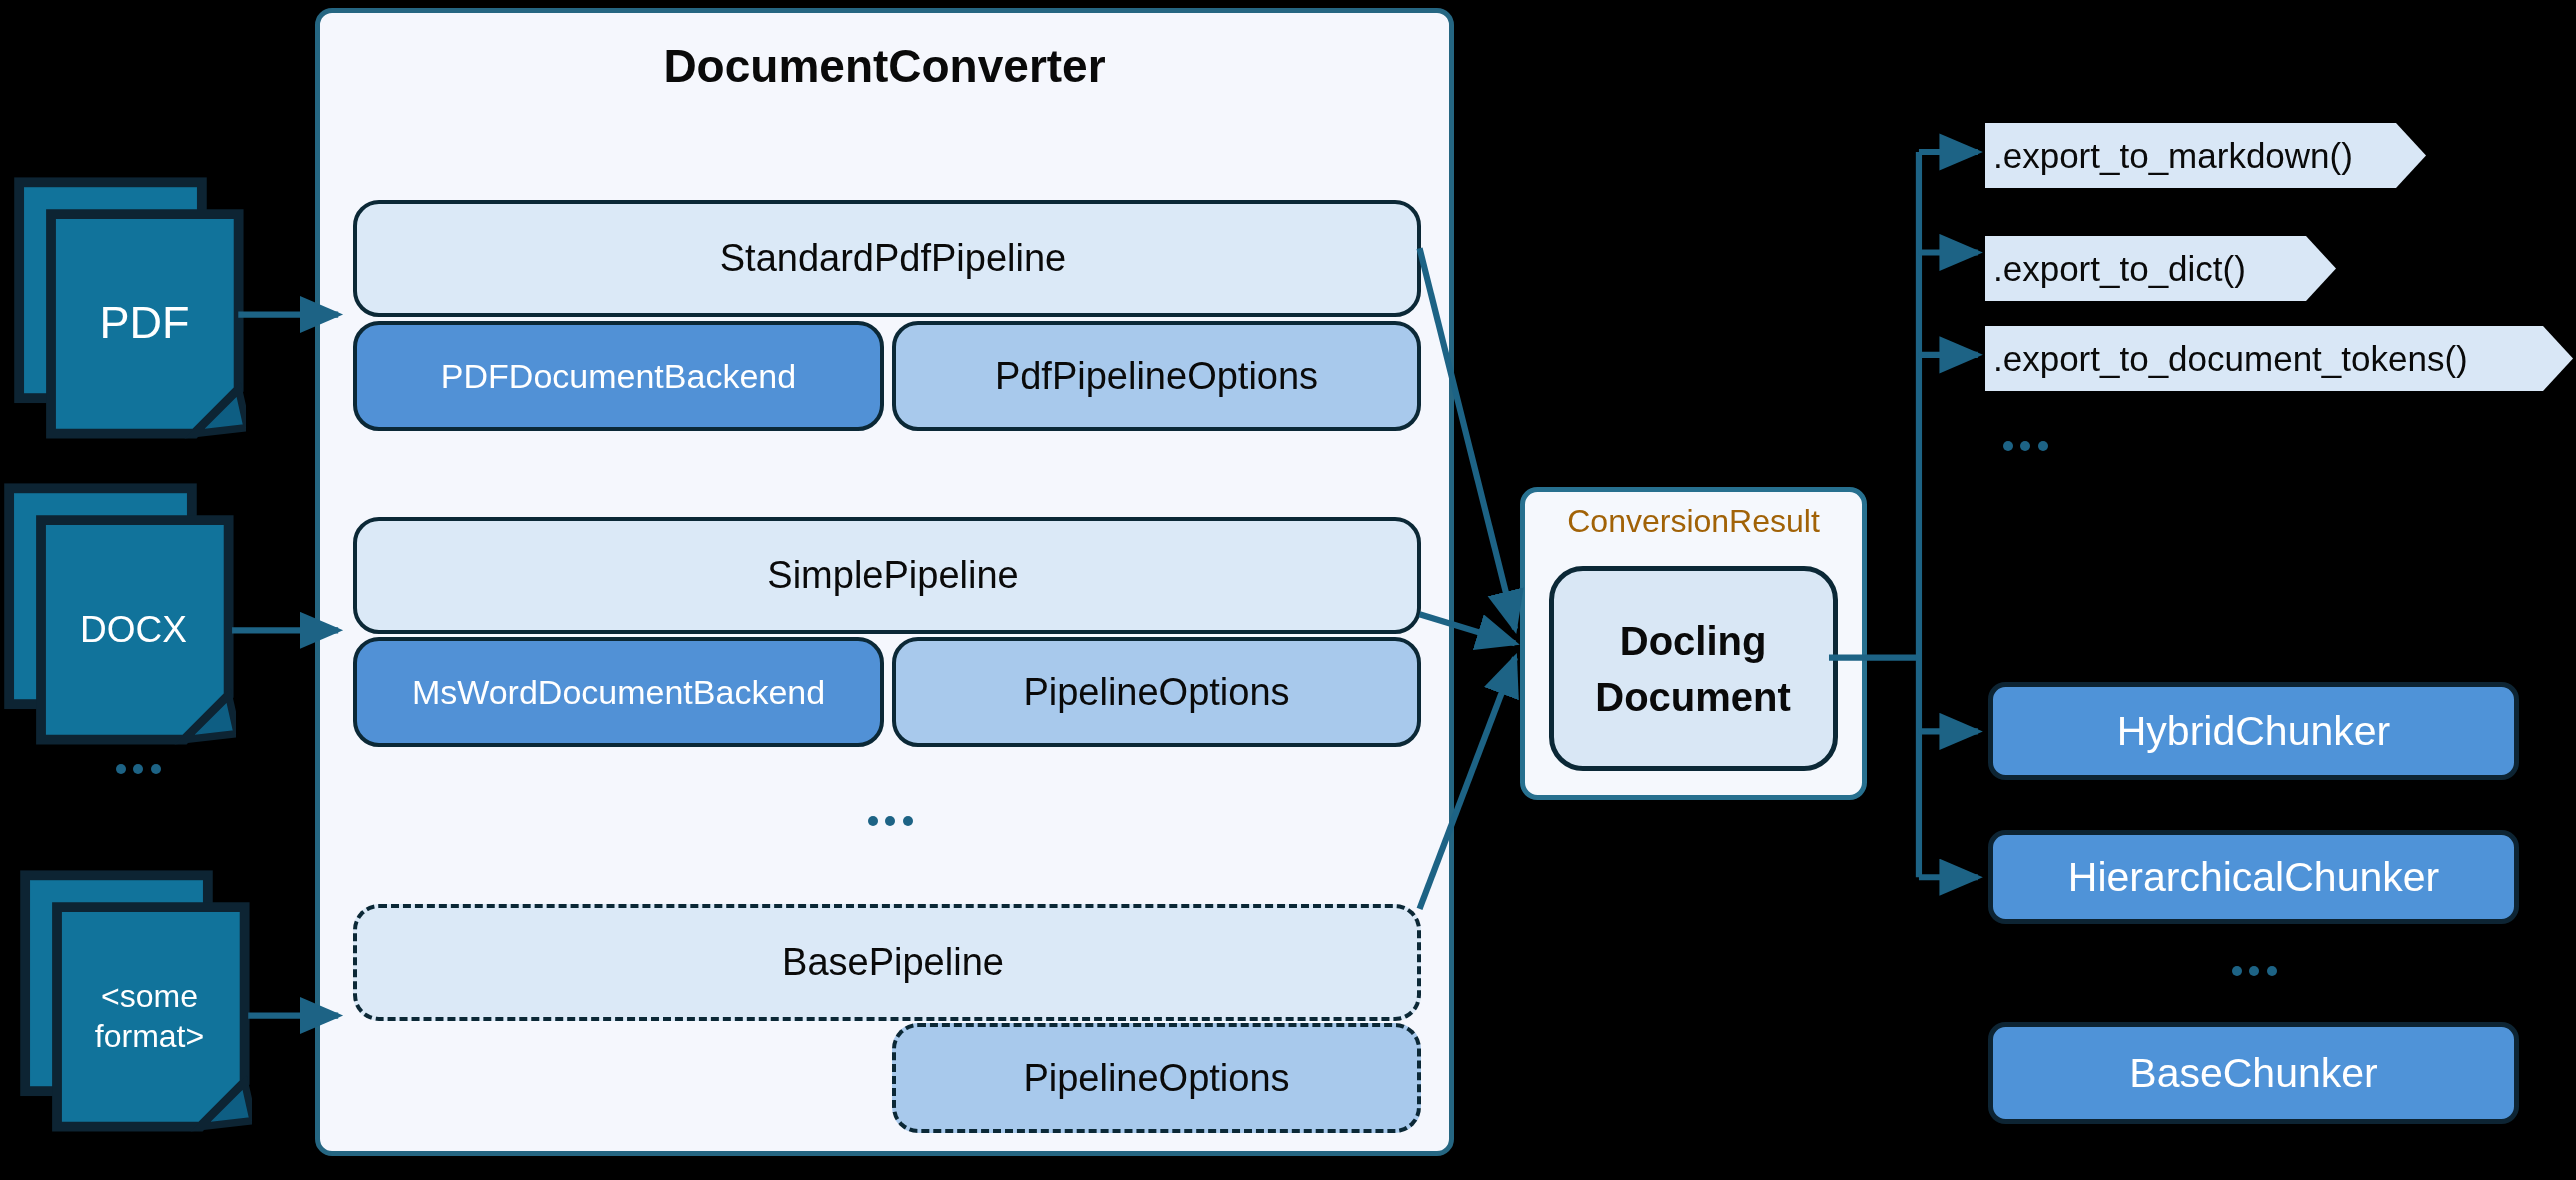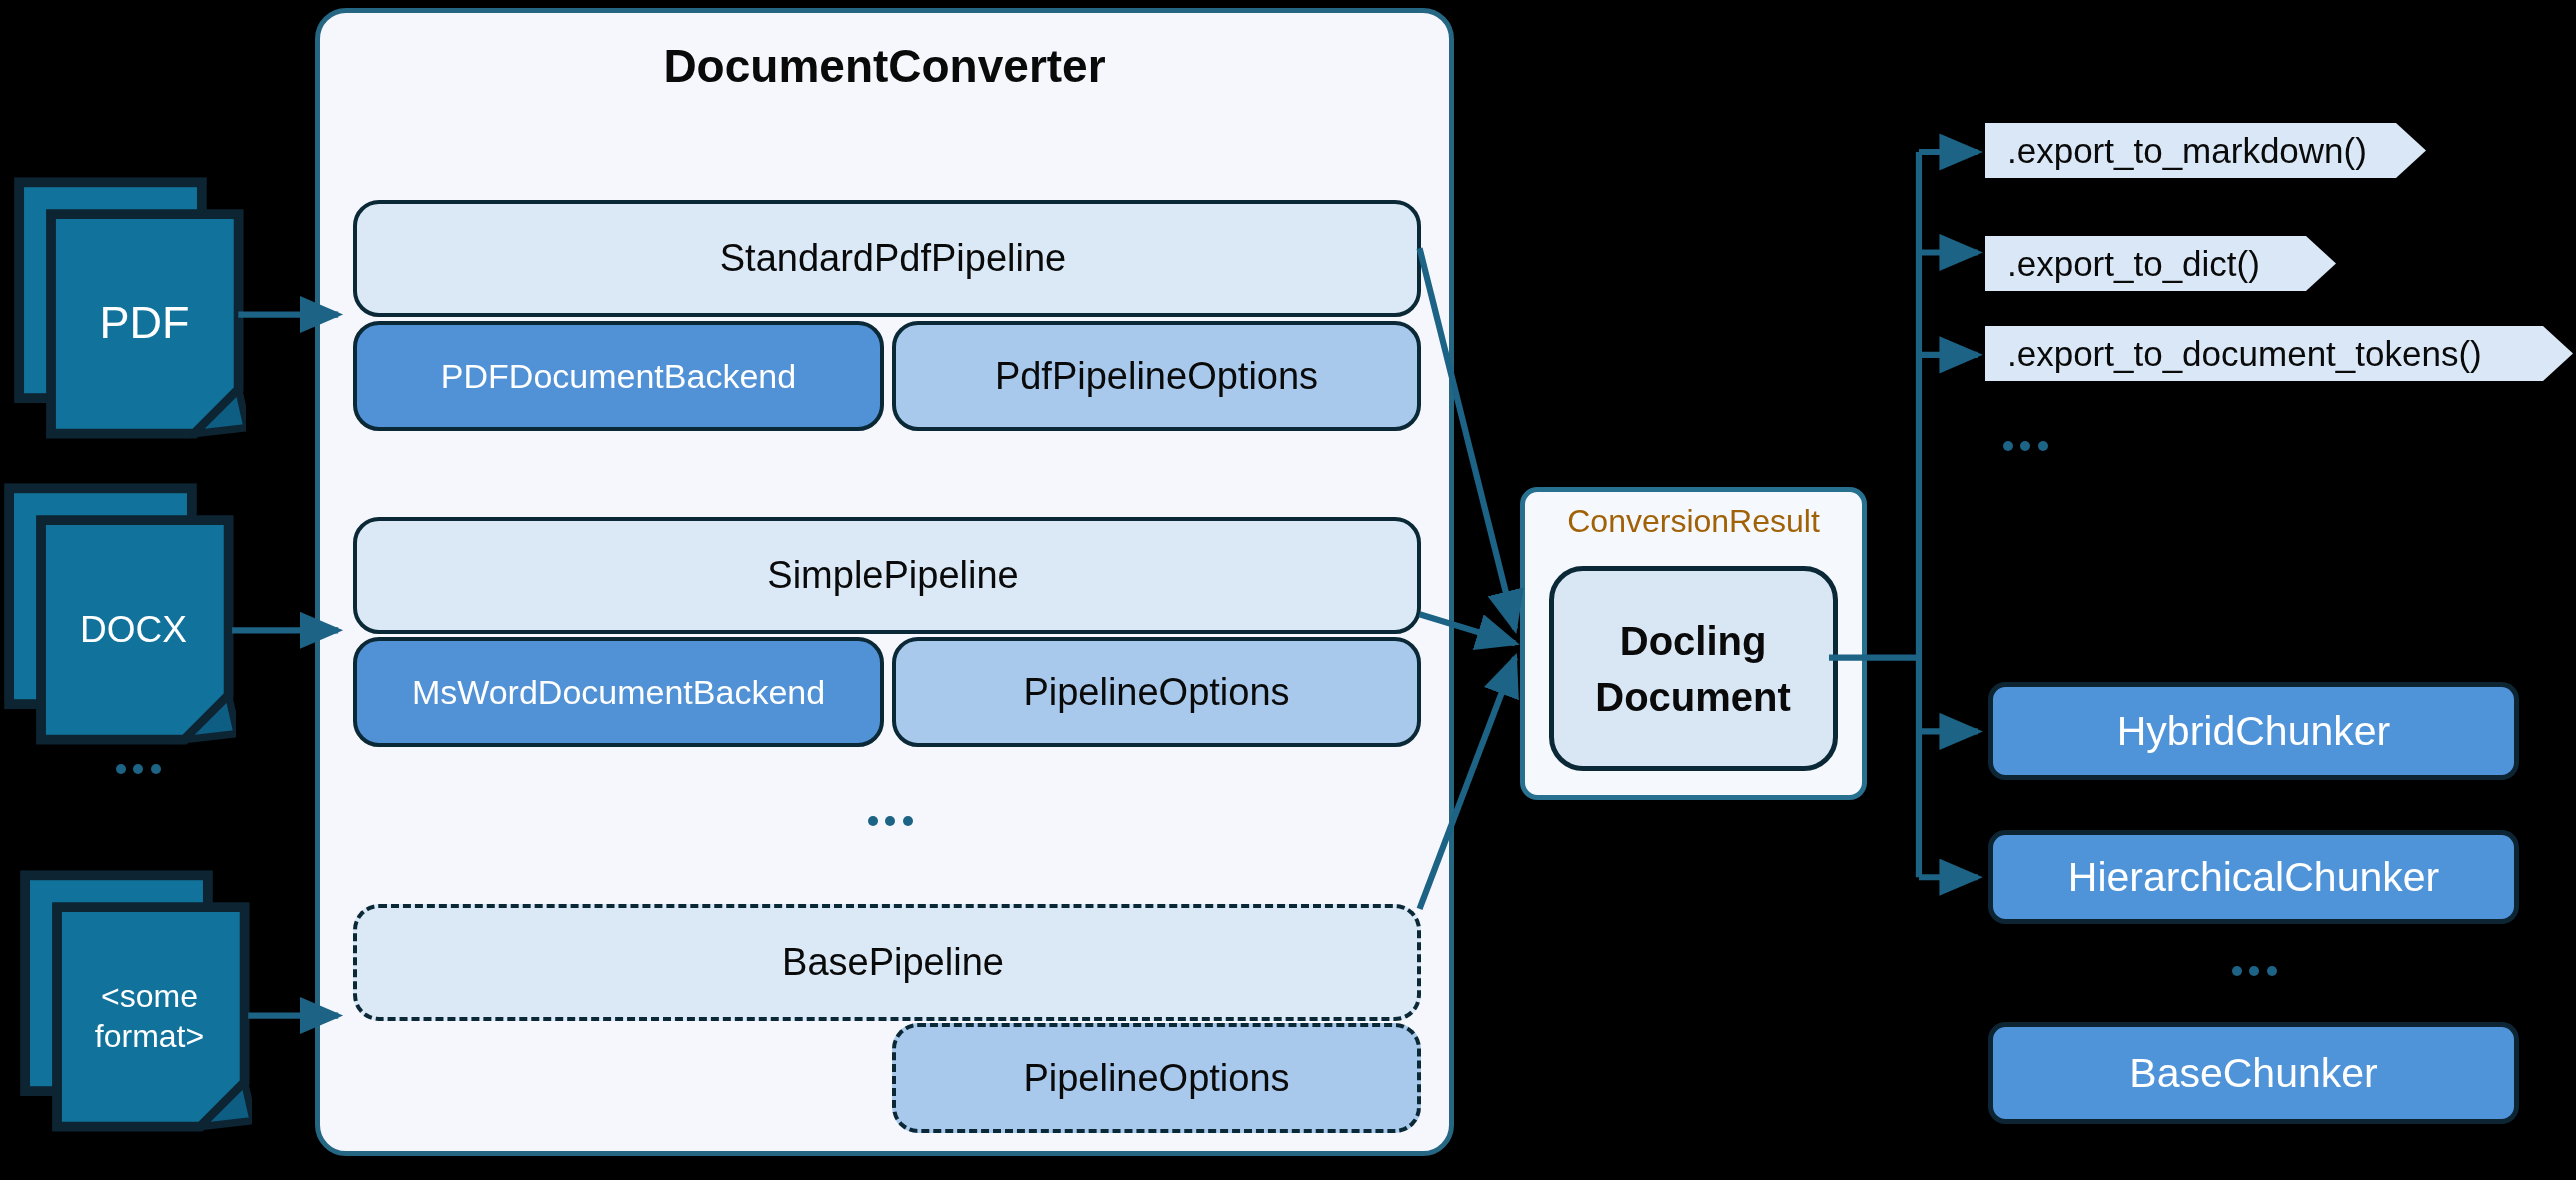--- a/index.html
+++ b/index.html
@@ -10,21 +10,21 @@
     overflow: hidden;
   }
   .abs { position: absolute; box-sizing: border-box; }
   #canvas { position: relative; width: 2576px; height: 1180px; background: var(--bg, #000); }
 
   
   .converter {
     left: 315px; top: 8px; width: 1139px; height: 1148px;
     background: var(--converter-bg, #f5f7fd);
     border: 5px solid var(--converter-border, #256682);
-    border-radius: 31px;
+    border-radius: 17px;
   }
   .converter-title {
     left: 0; top: 26px; width: 100%;
     text-align: center;
     font-size: 46px; font-weight: bold; color: #0a0a0a;
   }
 
   .pill {
     display: flex; align-items: center; justify-content: center;
     text-align: center;
@@ -57,24 +57,24 @@
     background: var(--docling-fill, #d9e7f5);
     border: 5px solid var(--box-border, #0b2836);
     border-radius: 34px;
     display: flex; align-items: center; justify-content: center; text-align: center;
     font-size: 40px; font-weight: bold; color: #0a0a0a; line-height: 1.4;
     padding: 0 37px;
   }
 
   
   .export-tag {
-    left: 1985px; height: 55px;
+    left: 1985px; height: 65px;
     background: var(--export-fill, #d9e7f6);
     display: flex; align-items: center;
-    padding-left: 22px; padding-right: 37px;
+    padding-left: 8px; padding-right: 37px;
     font-size: 35px; color: #0a0a0a;
     clip-path: polygon(0 0, calc(100% - 30px) 0, 100% 50%, calc(100% - 30px) 100%, 0 100%);
     white-space: nowrap;
   }
 
   
   .chunker {
     left: 1988px; width: 531px;
     background: var(--chunker-fill, #4f93d8);
     border: 5px solid var(--icon-border, #0d2433);

